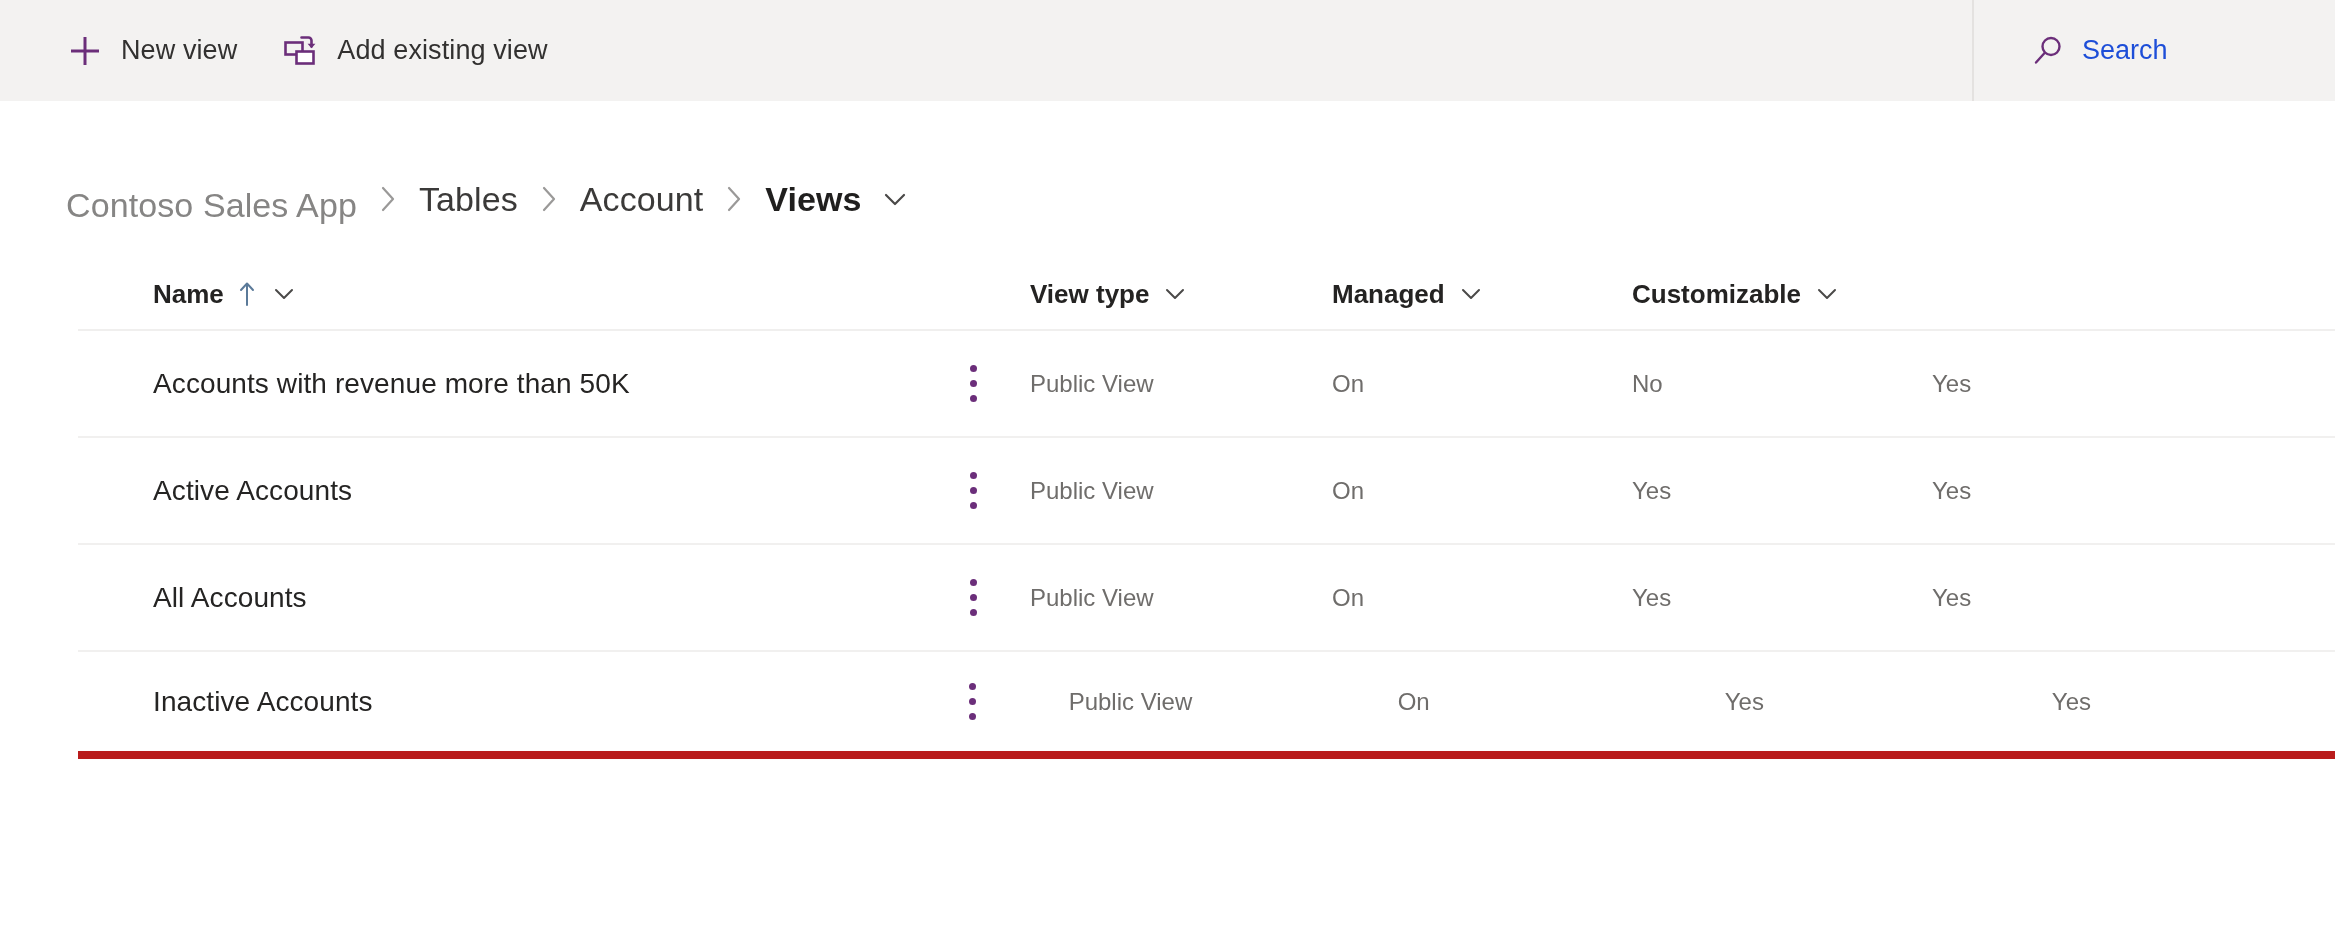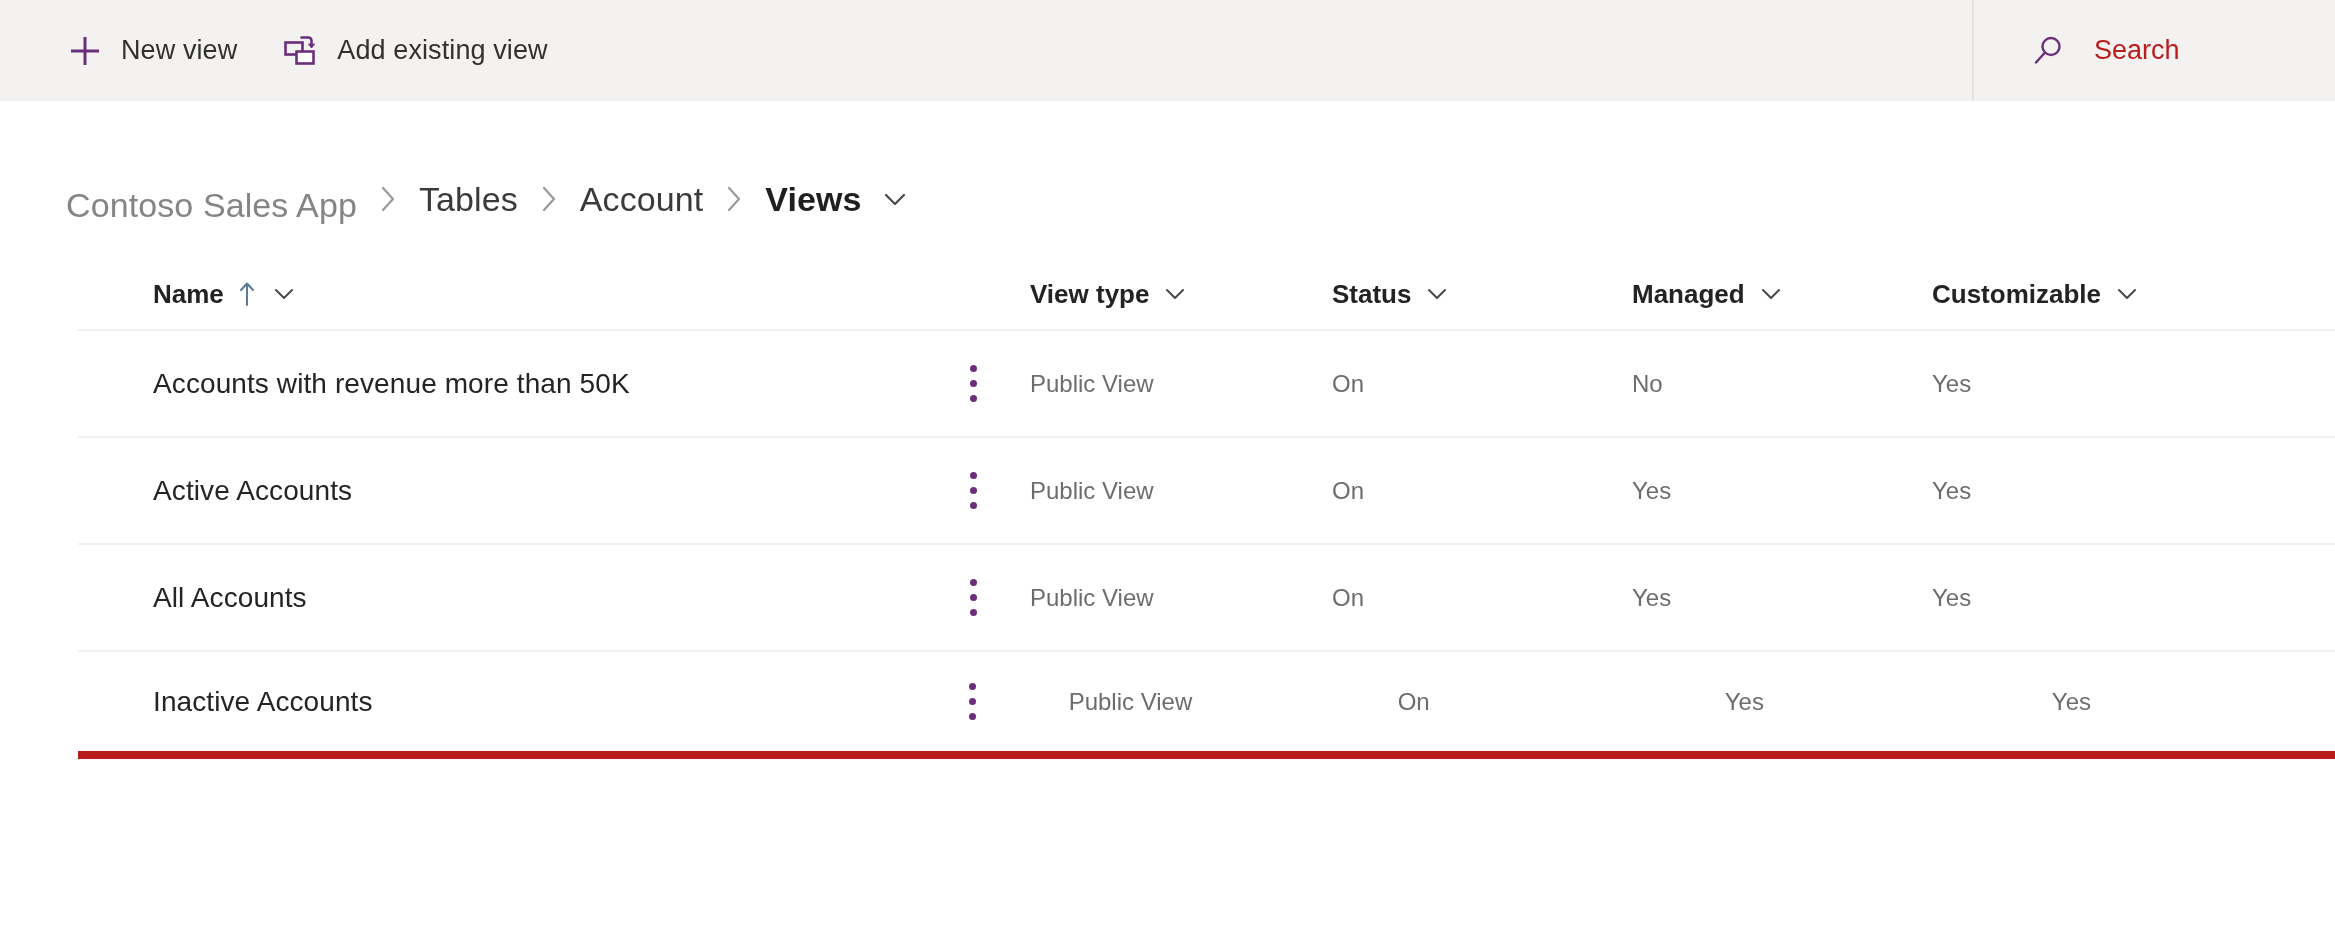--- a/index.html
+++ b/index.html
@@ -75,22 +75,22 @@
     display: flex;
     align-items: center;
     justify-content: center;
     width: 34px;
     height: 34px;
     flex: none;
   }
 
   .search-placeholder {
     font-size: 27px;
-    color: #b91c1c;
-    margin-left: 28px;
+    color: #1d4ed8;
+    margin-left: 16px;
     white-space: nowrap;
   }
 
   
   .content {
     position: relative;
     width: 2335px;
     background: #ffffff;
   }
 
@@ -324,30 +324,20 @@
         <span class="hdr-cell">
           <span>View type</span>
           <span class="hdr-chevron">
             <svg width="26" height="26" viewBox="0 0 26 26">
                 <path d="M5 9 L13 17 L21 9" fill="none" stroke="#4a4948" stroke-width="2" stroke-linecap="round" stroke-linejoin="round"></path>
               </svg>
           </span>
         </span>
       </div>
 
-      <div class="col-status">
-        <span class="hdr-cell">
-          <span>Status</span>
-          <span class="hdr-chevron">
-            <svg width="26" height="26" viewBox="0 0 26 26">
-                <path d="M5 9 L13 17 L21 9" fill="none" stroke="#4a4948" stroke-width="2" stroke-linecap="round" stroke-linejoin="round"></path>
-              </svg>
-          </span>
-        </span>
-      </div>
 
       <div class="col-managed">
         <span class="hdr-cell">
           <span>Managed</span>
           <span class="hdr-chevron">
             <svg width="26" height="26" viewBox="0 0 26 26">
                 <path d="M5 9 L13 17 L21 9" fill="none" stroke="#4a4948" stroke-width="2" stroke-linecap="round" stroke-linejoin="round"></path>
               </svg>
           </span>
         </span>

